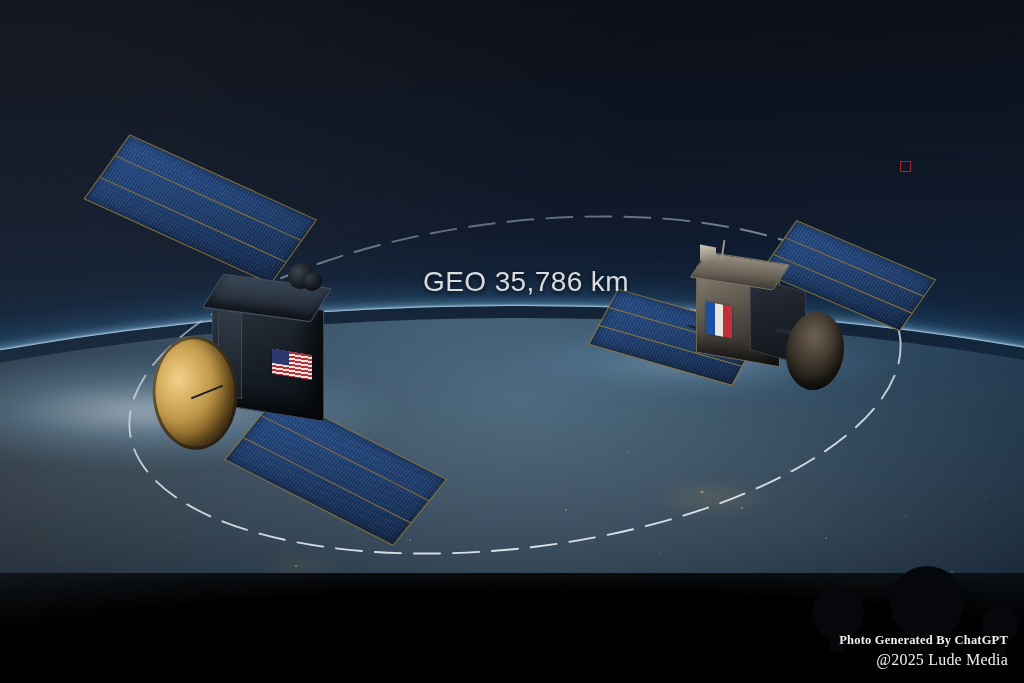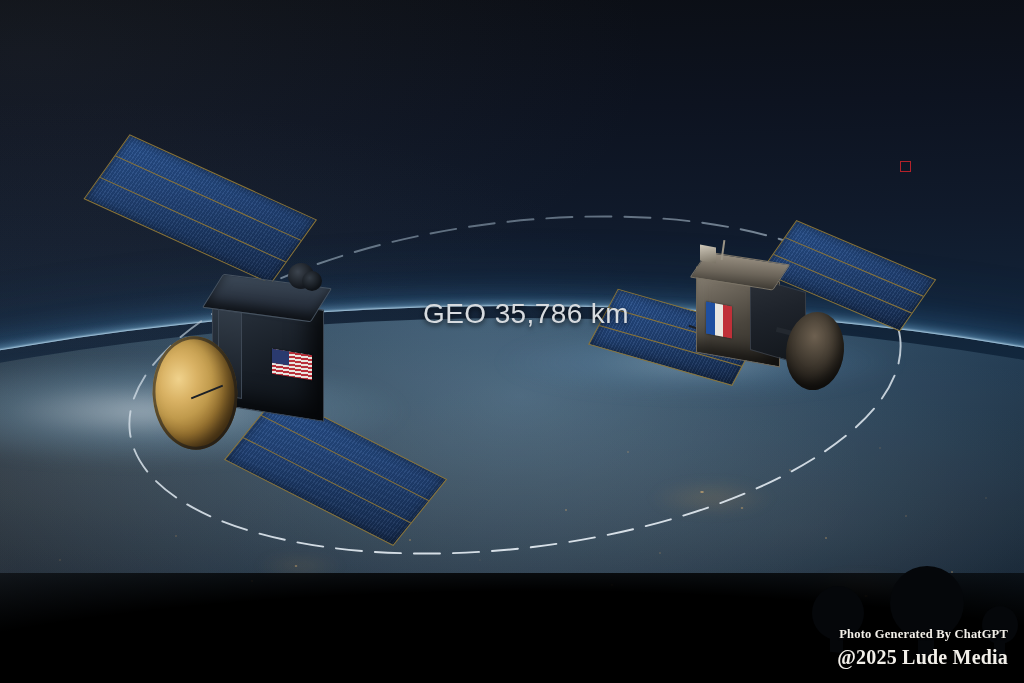--- a/index.html
+++ b/index.html
@@ -125,40 +125,40 @@
     margin:0;line-height:1.04;
   }
   #subtitle{
     font-family:"Liberation Sans",sans-serif;
     font-size:33px;font-weight:700;color:#c9c9c9;
     transform:scaleX(.93);transform-origin:50% 50%;
     text-shadow:0 2px 4px rgba(0,0,0,.85);
     margin:10px 0 0 0;line-height:1.04;
   }
   #geolabel{
-    position:absolute;left:0;top:266px;width:1024px;text-align:center;margin-top:32px;
+    position:absolute;left:0;top:266px;width:1024px;text-align:center;
   }
   #geolabel span{
     display:inline-block;margin-left:28px;
     font-family:"Liberation Sans",sans-serif;
     font-size:28px;font-weight:400;color:#d7dbdf;
     letter-spacing:.4px;
     text-shadow:0 2px 5px rgba(0,0,0,.75);
   }
   #marker{
     position:absolute;left:900px;top:161px;width:9px;height:9px;
     border:1.6px solid #b3222a;background:transparent;
   }
   #credit{
     position:absolute;right:16px;bottom:12px;text-align:right;
     font-family:"Liberation Serif",serif;color:#f2efe9;margin-left:24px;
   }
   #credit .l1{font-size:12.5px;font-weight:700;letter-spacing:.2px;line-height:1.5;
     text-shadow:0 1px 2px rgba(0,0,0,.9);}
-  #credit .l2{font-size:20px;font-weight:700;letter-spacing:.2px;line-height:1.35;
+  #credit .l2{font-size:16px;font-weight:400;letter-spacing:.2px;line-height:1.35;
     text-shadow:0 1px 2px rgba(0,0,0,.9);}
   
   .sat{position:absolute;}
   .panel{position:absolute;border:1px solid #8a7438;box-sizing:border-box;
     background:
       repeating-linear-gradient(90deg, rgba(255,255,255,.055) 0 1px, rgba(0,0,0,.10) 1px 3px),
       linear-gradient(160deg,#29528f 0%,#23467c 38%,#1b3763 70%,#152b4e 100%);
     box-shadow:inset 0 0 10px rgba(0,0,0,.45);
   }
   .panelseg{position:absolute;border-bottom:1px solid #8a7438;box-sizing:border-box;}

